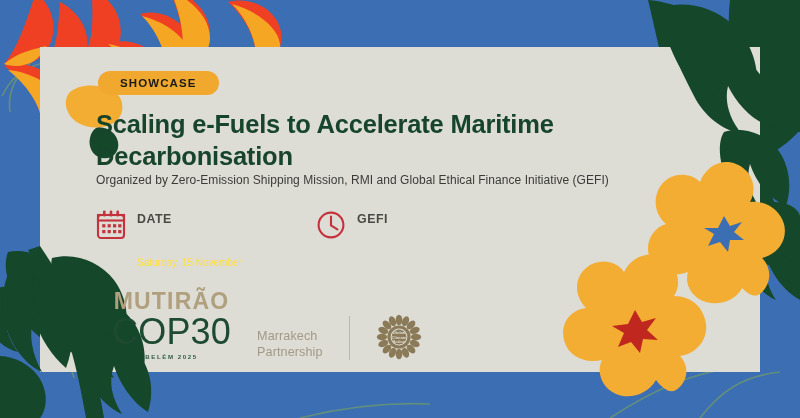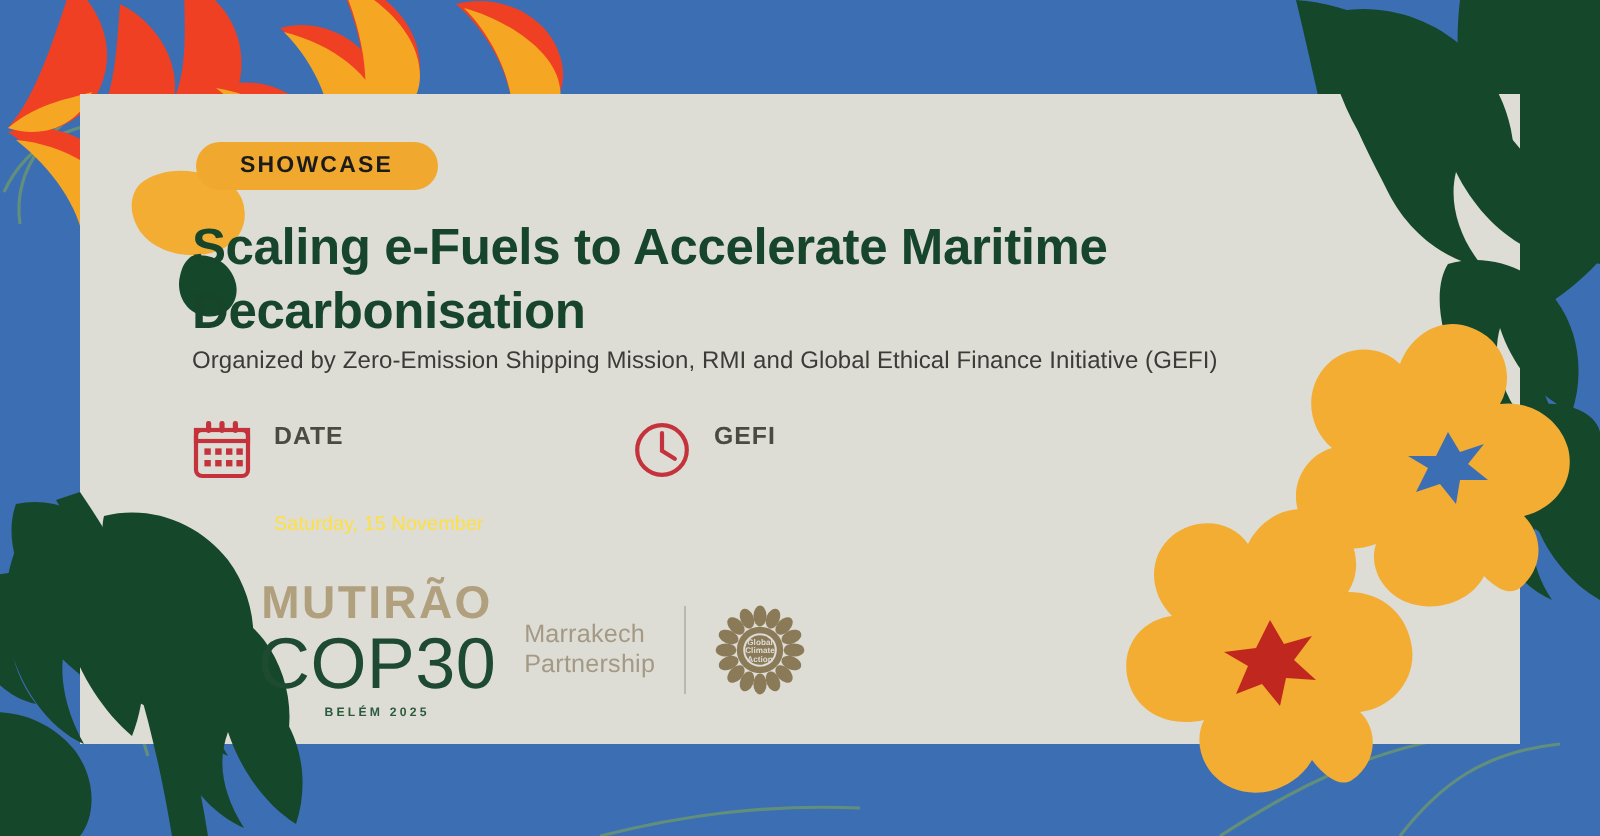--- a/index.html
+++ b/index.html
@@ -86,24 +86,24 @@
     color: #fde047;
     font-size: 10px;
     line-height: 1.35;
     white-space: nowrap;
     margin-top: 29px;
   }
 
   
   .logo-row {
     position: absolute;
-    left: 89px; bottom: 12px;
+    left: 72px; bottom: 12px;
     display: flex;
-    align-items: center;
-    gap: 14px;
+    align-items: flex-end;
+    gap: 26px;
   }
   .cop-logo { text-align: center; line-height: 1; }
   .cop-mutirao {
     font-size: 23px;
     font-weight: bold;
     letter-spacing: 1.2px;
     color: #b0a07d;
     display: block;
   }
   .cop-30 {

